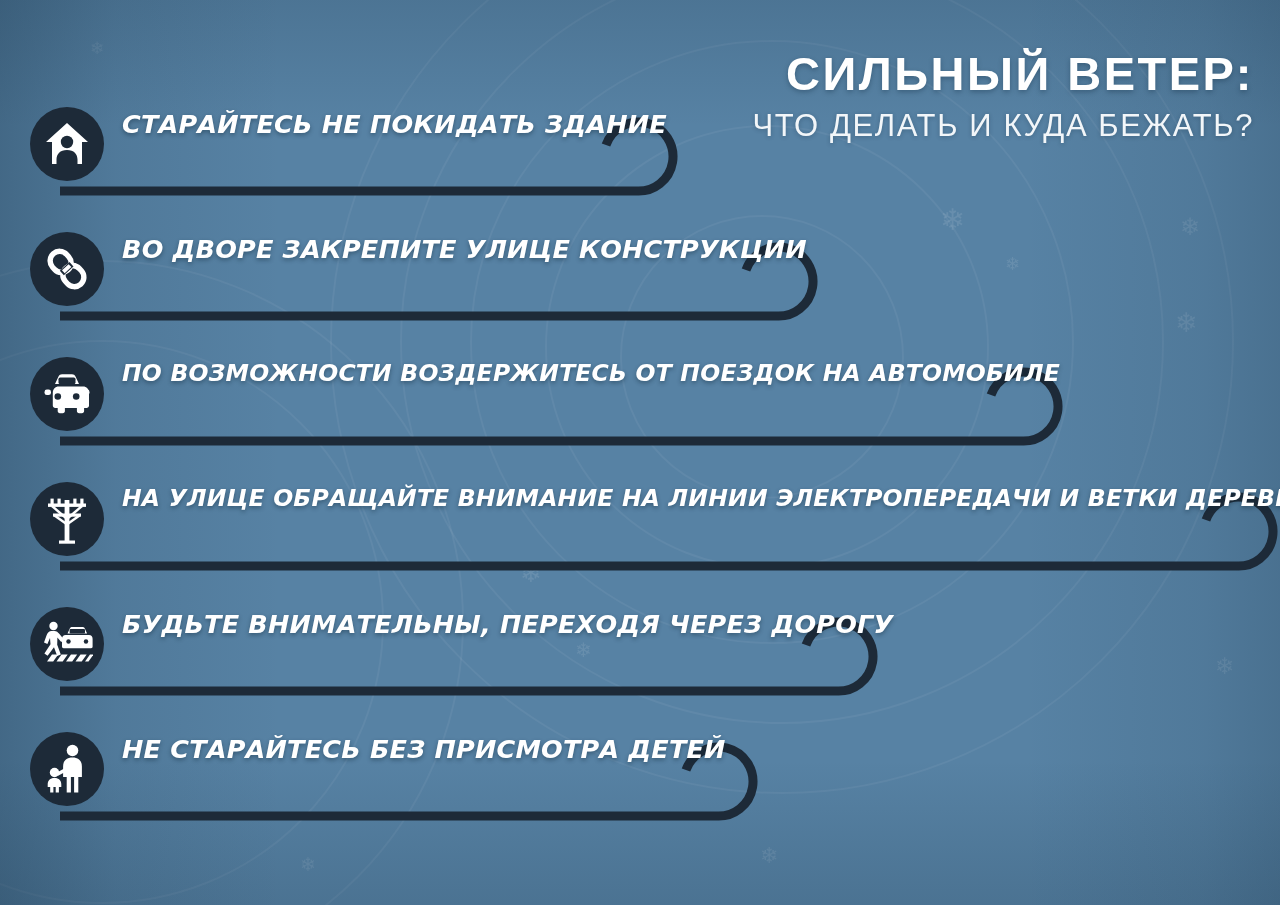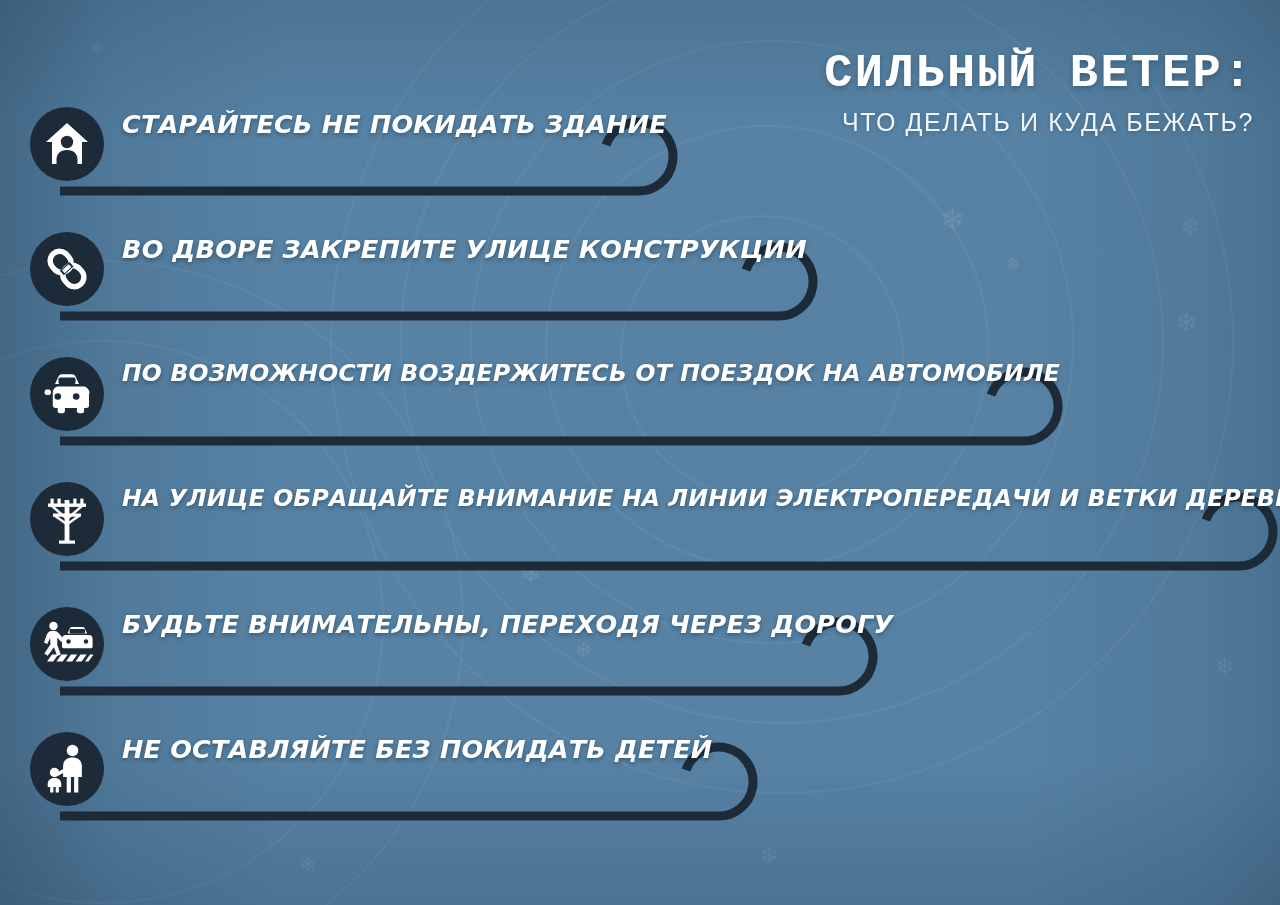--- a/index.html
+++ b/index.html
@@ -33,28 +33,28 @@
     position:absolute;color:rgba(255,255,255,0.10);
     line-height:1;pointer-events:none;user-select:none;
   }
 
   
   .header{
     position:absolute;right:26px;top:50px;text-align:right;
     z-index:6;
   }
   .title{
-    font-family:Liberation Mono, monospace;
+    font-family:Liberation Sans, sans-serif;
     font-weight:bold;font-size:47px;letter-spacing:2.5px;
     color:#ffffff;line-height:1;white-space:nowrap;
     text-shadow:0 2px 5px rgba(15,40,60,0.35);
   }
   .subtitle{
     font-family:"Liberation Sans", sans-serif;
-    font-weight:400;font-size:25px;letter-spacing:1.6px;
+    font-weight:400;font-size:31px;letter-spacing:1.6px;
     color:#f2f6f9;margin-top:11px;white-space:nowrap;
     text-shadow:0 1px 4px rgba(15,40,60,0.30);
   }
 
   
   .row{position:absolute;left:30px;height:96px;}
   .bar-wrap{position:absolute;left:0;top:0;height:96px;}
   .bar-svg{position:absolute;left:0;top:0;overflow:visible;}
   .icon-circle{
     position:absolute;left:0;top:2px;width:74px;height:74px;border-radius:50%;
@@ -243,17 +243,17 @@
       <g fill="#ffffff">
         <circle cx="28.5" cy="6.5" r="5.8"></circle>
         <path d="M28.5 13.5 c-6.2 0-9.4 3.4-9.4 9 v10.6 h3.6 v15.4 h4.2 v-15.4 h3.2 v15.4 h4.2 v-15.4 h3.6 v-10.6 c0-5.6-3.2-9-9.4-9 z"></path>
         <path d="M20.2 24.5 L12.5 28.8 l1.6 3 8-4.4 z"></path>
         <circle cx="10.5" cy="28.5" r="4.7"></circle>
         <path d="M10.5 34 c-4.5 0-6.8 2.5-6.8 6.5 v2.6 h2.5 v5.4 h3.2 v-5.4 h2.3 v5.4 h3.2 v-5.4 h2.4 v-2.6 c0-4-2.3-6.5-6.8-6.5 z"></path>
       </g>
     </svg>
       </div>
     </div>
-    <div class="row-label">НЕ ОСТАВЛЯЙТЕ БЕЗ ПОКИДАТЬ ДЕТЕЙ</div>
+    <div class="row-label">НЕ СТАРАЙТЕСЬ БЕЗ ПРИСМОТРА ДЕТЕЙ</div>
   </div>
     </div>
 
 </div>
 
 </body></html>

